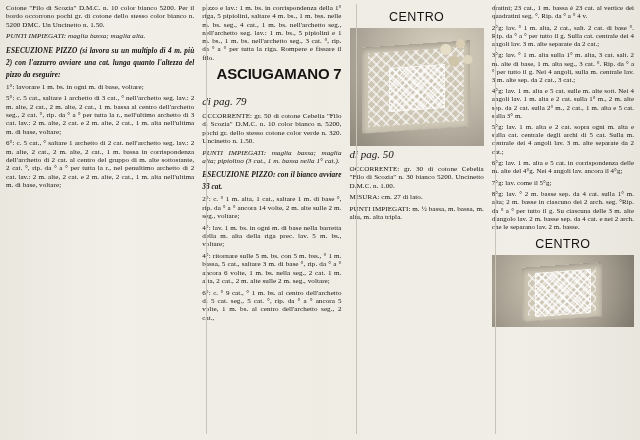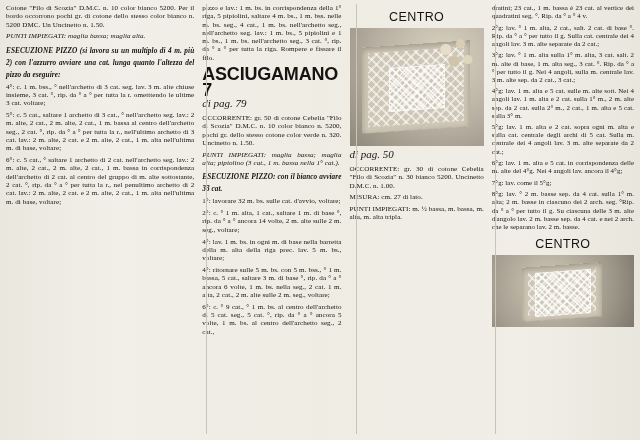--- a/index.html
+++ b/index.html
@@ -30,24 +30,25 @@
   .sep{position:absolute;top:4px;bottom:6px;width:1px;background:#c9c4b8;}
 
   p{margin:0 0 3.5px 0;text-align:justify;}
   .body{font-size:7.1px;line-height:8.3px;letter-spacing:0.05px;}
   .body-s{font-size:6.9px;line-height:8.1px;}
   .it{font-style:italic;}
 
   .sechead{
     font-family:"Liberation Sans", sans-serif;
     font-weight:bold;
-    font-size:18px;
+    font-size:15px;
     line-height:16px;
     letter-spacing:-0.2px;
-    margin:4px 0 1px 0;
+    margin:4px 0 15px 0;
+    text-align:right;
   }
   .dipag{
     font-style:italic;font-size:11px;line-height:9px;margin:0 0 6px 0;
   }
   .subhead{
     font-family:"Liberation Sans", sans-serif;
     font-weight:normal;font-size:12.5px;letter-spacing:0.4px;
     text-align:center;margin:6px 0 4px 0;
   }
   .ital-head{font-style:italic;font-weight:bold;font-size:7.3px;line-height:12px;margin:4px 0 2px 0;}
@@ -99,39 +100,38 @@
 <div id="page">
   <div class="cols">
 
     <div class="col col1">
       <div class="body">
         <p>Cotone "Filo di Scozia" D.M.C. n. 10 color bianco 5200. Per il bordo occorrono pochi gr. di cotone dello stesso color bianco n. 5200 DMC. Un Uncinetto n. 1.50.</p>
         <p class="it">PUNTI IMPIEGATI: maglia bassa; maglia alta.</p>
       </div>
       <p class="body it ital-head">ESECUZIONE PIZZO (si lavora su un multiplo di 4 m. più 2) con l'azzurro avviare una cat. lunga quanto l'altezza del pizzo da eseguire:</p>
       <div class="body">
-        <p>4°: c. 1 m. bss., ° nell'archetto di 3 cat. seg. lav. 3 m. alte chiuse insieme, 3 cat. °, rip. da ° a ° per tutta la r. ometttendo le ultime 3 cat. voltare;</p>
+        <p>1°: lavorare 1 m. bs. in ogni m. di base, voltare;</p>
         <p>5°: c. 5 cat., saltare 1 archetto di 3 cat., ° nell'archetto seg. lav.: 2 m. alte, 2 cat., 2 m. alte, 2 cat., 1 m. bassa al centro dell'archetto seg., 2 cat. °, rip. da ° a ° per tutta la r., nell'ultimo archetto di 3 cat. lav.: 2 m. alte, 2 cat. e 2 m. alte, 2 cat., 1 m. alta nell'ultima m. di base, voltare;</p>
         <p>6°: c. 5 cat., ° saltare 1 archetto di 2 cat. nell'archetto seg. lav.: 2 m. alte, 2 cat., 2 m. alte, 2 cat., 1 m. bassa in corrispondenza dell'archetto di 2 cat. al centro del gruppo di m. alte sottostante, 2 cat. °, rip. da ° a ° per tutta la r., nel penultimo archetto di 2 cat. lav.: 2 m. alte, 2 cat. e 2 m. alte, 2 cat., 1 m. alta nell'ultima m. di base, voltare;</p>
       </div>
     </div>
 
     <div class="col col2">
       <div class="body">
         <p>pizzo e lav.: 1 m. bs. in corrispondenza della 1° riga, 5 pipiolini, saltare 4 m. bs., 1 m. bss. nelle m. bs. seg., 4 cat., 1 m. bs. nell'archetto seg., nell'archetto seg. lav.: 1 m. bs., 5 pipiolini e 1 m. bs., 1 m. bs. nell'archetto seg., 3 cat. °, rip. da ° a ° per tutta la riga. Rompere e fissare il filo.</p>
       </div>
       <h2 class="sechead">ASCIUGAMANO 7</h2>
       <div class="dipag">di pag. 79</div>
       <div class="body">
         <p>OCCORRENTE: gr. 50 di cotone Cebelia "Filo di Scozia" D.M.C. n. 10 color bianco n. 5200, pochi gr. dello stesso cotone color verde n. 320. Uncinetto n. 1.50.</p>
       </div>
       <p class="body it">PUNTI IMPIEGATI: maglia bassa; maglia alta; pipiolino (3 cat., 1 m. bassa nella 1° cat.).</p>
       <p class="body it ital-head">ESECUZIONE PIZZO: con il bianco avviare 33 cat.</p>
       <div class="body">
-        <p>1°: lavorare 32 m. bs. sulle cat. d'avvio, voltare;</p>
         <p>2°: c. ° 1 m. alta, 1 cat., saltare 1 m. di base °, rip. da ° a ° ancora 14 volte, 2 m. alte sulle 2 m. seg., voltare;</p>
         <p>4°: lav. 1 m. bs. in ogni m. di base nella barretta della m. alta della riga prec. lav. 5 m. bs., voltare;</p>
         <p>4°: ritornare sulle 5 m. bs. con 5 m. bss., ° 1 m. bassa, 5 cat., saltare 3 m. di base °, rip. da ° a ° ancora 6 volte, 1 m. bs. nella seg., 2 cat. 1 m. alta, 2 cat., 2 m. alte sulle 2 m. seg., voltare;</p>
         <p>6°: c. ° 9 cat., ° 1 m. bs. al centro dell'archetto di 5 cat. seg., 5 cat. °, rip. da ° a ° ancora 5 volte, 1 m. bs. al centro dell'archetto seg., 2 cat.,</p>
       </div>
     </div>
 
     <div class="col col3">
       <h2 class="subhead">CENTRO</h2>
       <div class="photo ph1">

